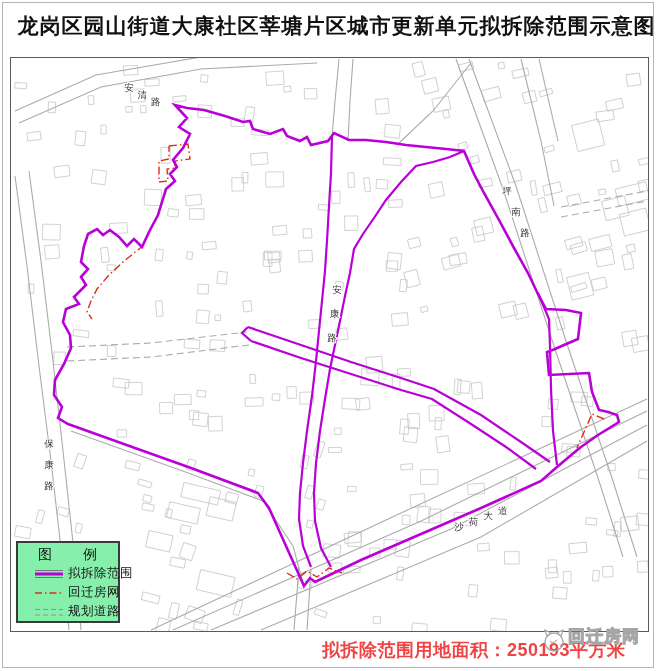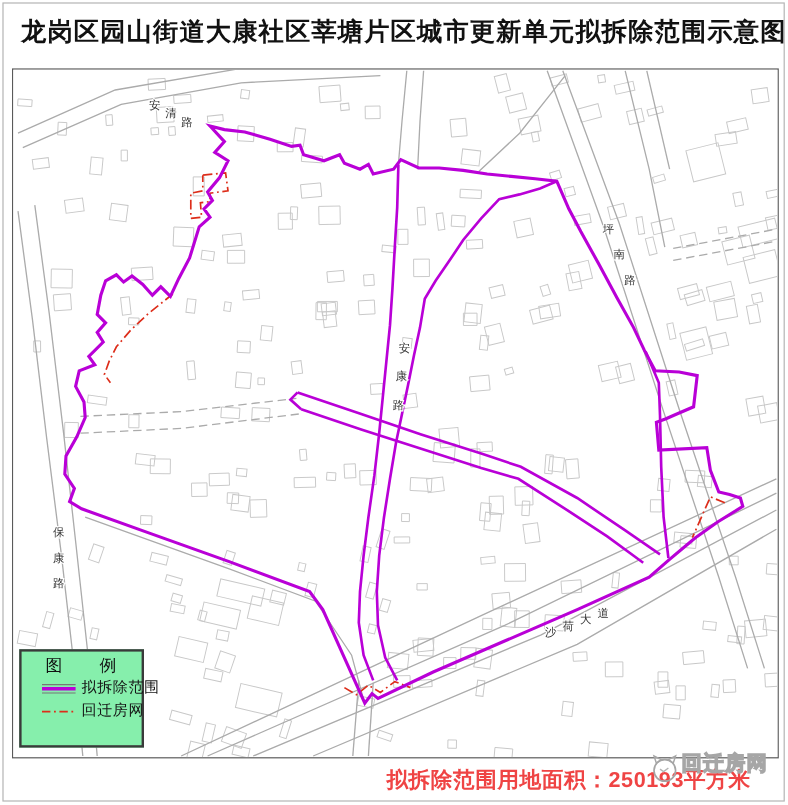--- a/index.html
+++ b/index.html
@@ -361,20 +361,27 @@
         <span class="lg-label">拟拆除范围</span>
       </div>
 
       <div class="lg-row">
         <svg class="lg-sym" viewBox="0 0 30 14">
           <line class="lg-line-red" x1="1" y1="7" x2="29" y2="7" stroke-dasharray="7 3 1.5 3"></line>
         </svg>
         <span class="lg-label">回迁房网</span>
       </div>
 
+      <div class="lg-row">
+        <svg class="lg-sym" viewBox="0 0 30 14">
+          <line class="lg-line-dash" x1="1" y1="4.5" x2="29" y2="4.5" stroke-dasharray="5 3"></line>
+          <line class="lg-line-dash" x1="1" y1="10" x2="29" y2="10" stroke-dasharray="5 3"></line>
+        </svg>
+        <span class="lg-label">规划道路</span>
+      </div>
     </div>
   </div>
 
   <div class="caption">拟拆除范围用地面积：250193平方米</div>
 
   <div class="watermark">
     <svg width="30" height="30" viewBox="0 0 30 30">
       <circle cx="16" cy="17" r="9" fill="none" stroke="#a6a6a6" stroke-width="1.4"></circle>
       <path d="M9,11 L7,5 L13,8 Z M23,11 L25,5 L19,8 Z" fill="none" stroke="#a6a6a6" stroke-width="1.2"></path>
       <path d="M12,16 l3,2 l4,-3" fill="none" stroke="#b5b5b5" stroke-width="1.2"></path>

